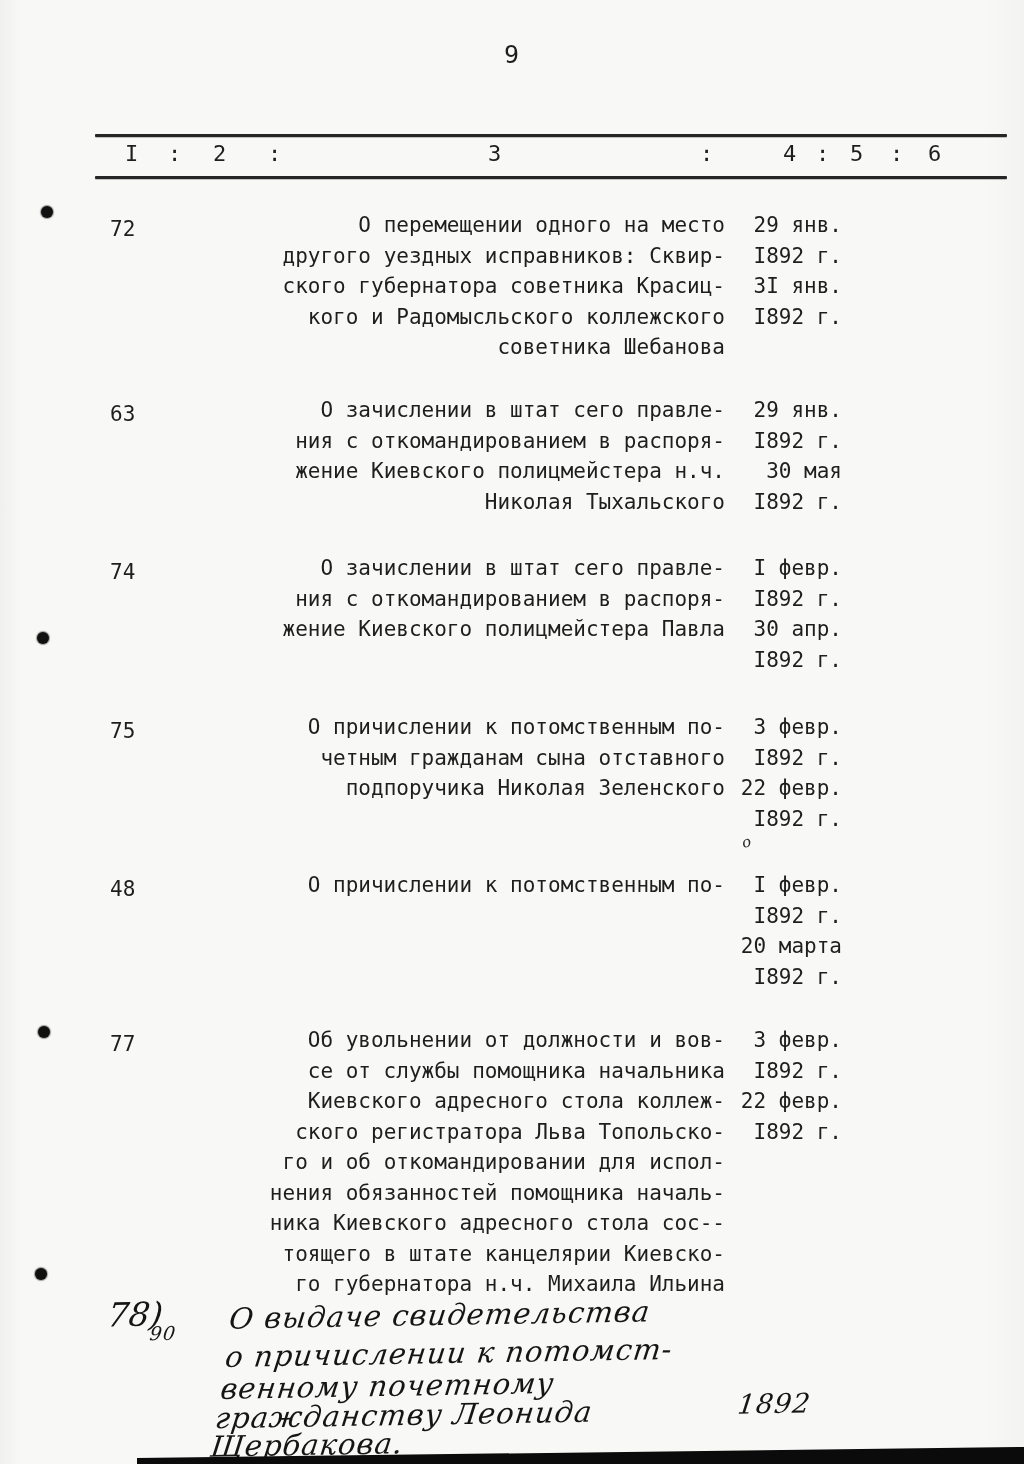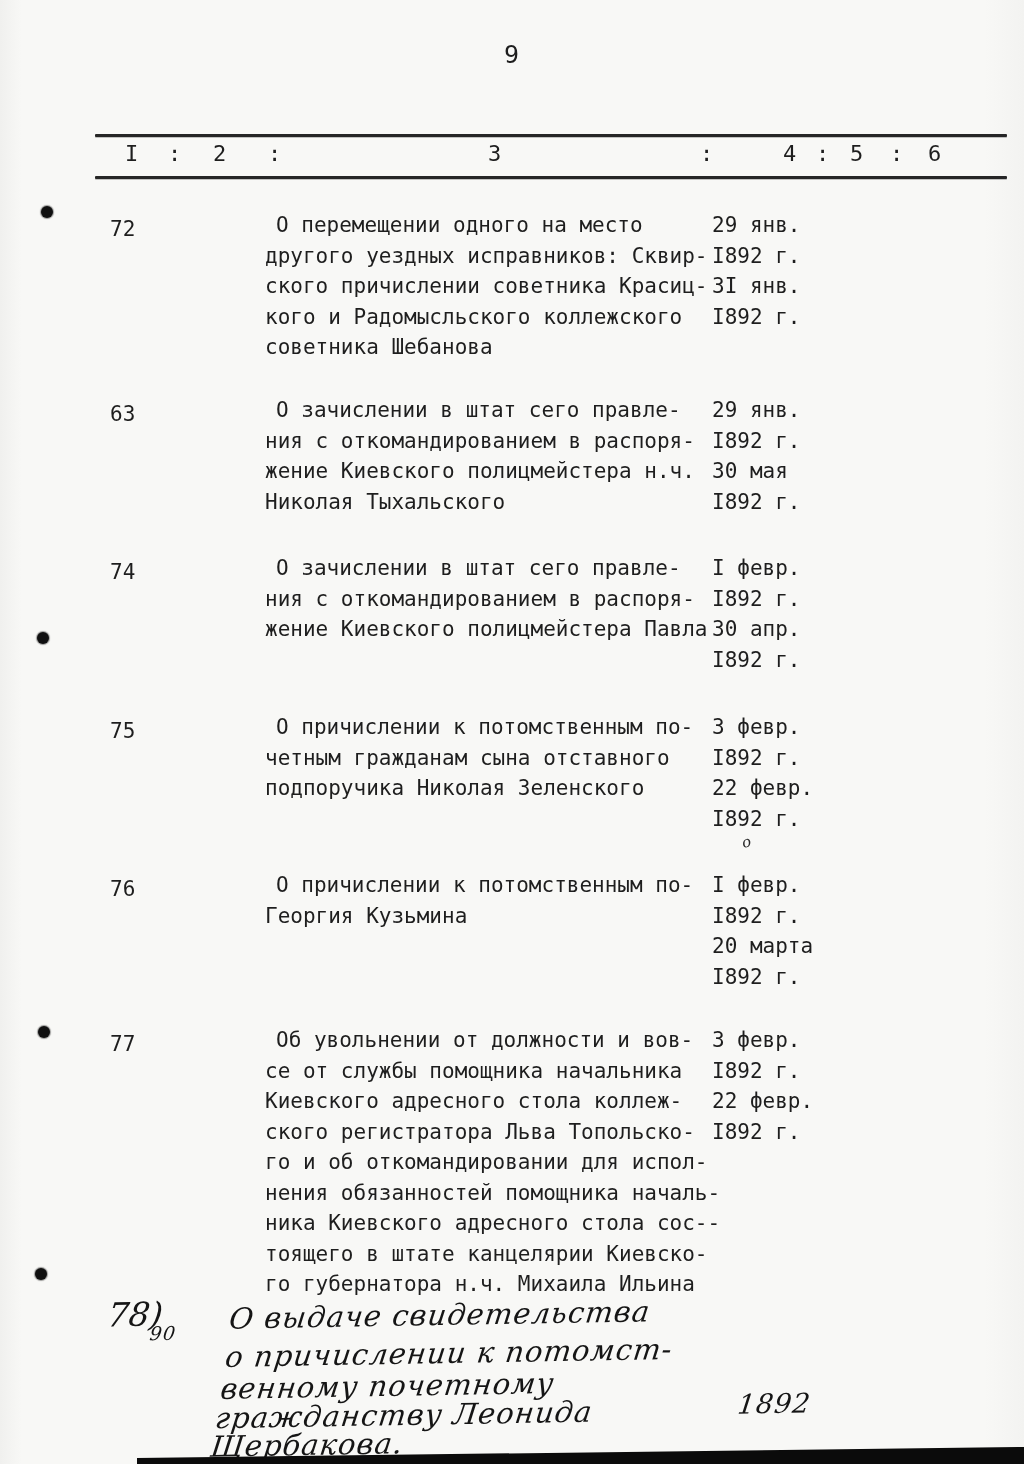--- a/index.html
+++ b/index.html
@@ -31,21 +31,21 @@
   }
   .entry-desc{
     position:absolute;left:265px;top:0;width:460px;
     font-size:21px;line-height:30.5px;white-space:pre;
   }
   .entry-desc .line:first-child{text-indent:11px;}
   .entry-dates{
     position:absolute;left:712px;top:0;width:130px;
     font-size:21px;line-height:30.5px;white-space:pre;
   }
-  .line{height:30.5px;}
+  .line{height:30.5px;text-align:right;}
   .margin-dot{
     position:absolute;width:12px;height:12px;border-radius:50%;
     background:#101010;box-shadow:0 0 1px 1px rgba(10,10,10,.4);
   }
   .hw{
     position:absolute;
     font-family:"DejaVu Serif","Liberation Serif",serif;
     font-style:italic;color:#151515;
     transform:skewX(-8deg) rotate(-1deg);
     letter-spacing:1px;white-space:pre;
@@ -80,41 +80,41 @@
       <span class="header-cell" style="left: 783px;">4</span>
       <span class="header-cell" style="left: 816px;">:</span>
       <span class="header-cell" style="left: 850px;">5</span>
       <span class="header-cell" style="left: 890px;">:</span>
       <span class="header-cell" style="left: 928px;">6</span>
     </div>
 
   <div id="entries">
       <div class="entry" style="top: 210px;">
         <div class="entry-num">72</div>
-        <div class="entry-desc"><div class="line">О перемещении одного на место</div><div class="line">другого уездных исправников: Сквир-</div><div class="line">ского причислении советника Красиц-</div><div class="line">кого и Радомысльского коллежского</div><div class="line">советника Шебанова</div></div>
+        <div class="entry-desc"><div class="line">О перемещении одного на место</div><div class="line">другого уездных исправников: Сквир-</div><div class="line">ского губернатора советника Красиц-</div><div class="line">кого и Радомысльского коллежского</div><div class="line">советника Шебанова</div></div>
         <div class="entry-dates"><div class="line">29 янв.</div><div class="line">I892 г.</div><div class="line">3I янв.</div><div class="line">I892 г.</div></div>
       </div>
       <div class="entry" style="top: 395px;">
         <div class="entry-num">63</div>
         <div class="entry-desc"><div class="line">О зачислении в штат сего правле-</div><div class="line">ния с откомандированием в распоря-</div><div class="line">жение Киевского полицмейстера н.ч.</div><div class="line">Николая Тыхальского</div></div>
         <div class="entry-dates"><div class="line">29 янв.</div><div class="line">I892 г.</div><div class="line">30 мая</div><div class="line">I892 г.</div></div>
       </div>
       <div class="entry" style="top: 553px;">
         <div class="entry-num">74</div>
         <div class="entry-desc"><div class="line">О зачислении в штат сего правле-</div><div class="line">ния с откомандированием в распоря-</div><div class="line">жение Киевского полицмейстера Павла</div></div>
         <div class="entry-dates"><div class="line">I февр.</div><div class="line">I892 г.</div><div class="line">30 апр.</div><div class="line">I892 г.</div></div>
       </div>
       <div class="entry" style="top: 712px;">
         <div class="entry-num">75</div>
         <div class="entry-desc"><div class="line">О причислении к потомственным по-</div><div class="line">четным гражданам сына отставного</div><div class="line">подпоручика Николая Зеленского</div></div>
         <div class="entry-dates"><div class="line">3 февр.</div><div class="line">I892 г.</div><div class="line">22 февр.</div><div class="line">I892 г.</div></div>
       </div>
       <div class="entry" style="top: 870px;">
-        <div class="entry-num">76</div>
-        <div class="entry-desc"><div class="line">О причислении к потомственным по-</div><div class="line">Георгия Кузьмина</div></div>
+        <div class="entry-num">48</div>
+        <div class="entry-desc"><div class="line">О причислении к потомственным по-</div></div>
         <div class="entry-dates"><div class="line">I февр.</div><div class="line">I892 г.</div><div class="line">20 марта</div><div class="line">I892 г.</div></div>
       </div>
       <div class="entry" style="top: 1025px;">
         <div class="entry-num">77</div>
         <div class="entry-desc"><div class="line">Об увольнении от должности и вов-</div><div class="line">се от службы помощника начальника</div><div class="line">Киевского адресного стола коллеж-</div><div class="line">ского регистратора Льва Топольско-</div><div class="line">го и об откомандировании для испол-</div><div class="line">нения обязанностей помощника началь-</div><div class="line">ника Киевского адресного стола сос--</div><div class="line">тоящего в штате канцелярии Киевско-</div><div class="line">го губернатора н.ч. Михаила Ильина</div></div>
         <div class="entry-dates"><div class="line">3 февр.</div><div class="line">I892 г.</div><div class="line">22 февр.</div><div class="line">I892 г.</div></div>
       </div>
     </div>
   <div id="bullets">
       <div class="margin-dot" style="left: 41px; top: 206px;"></div>

